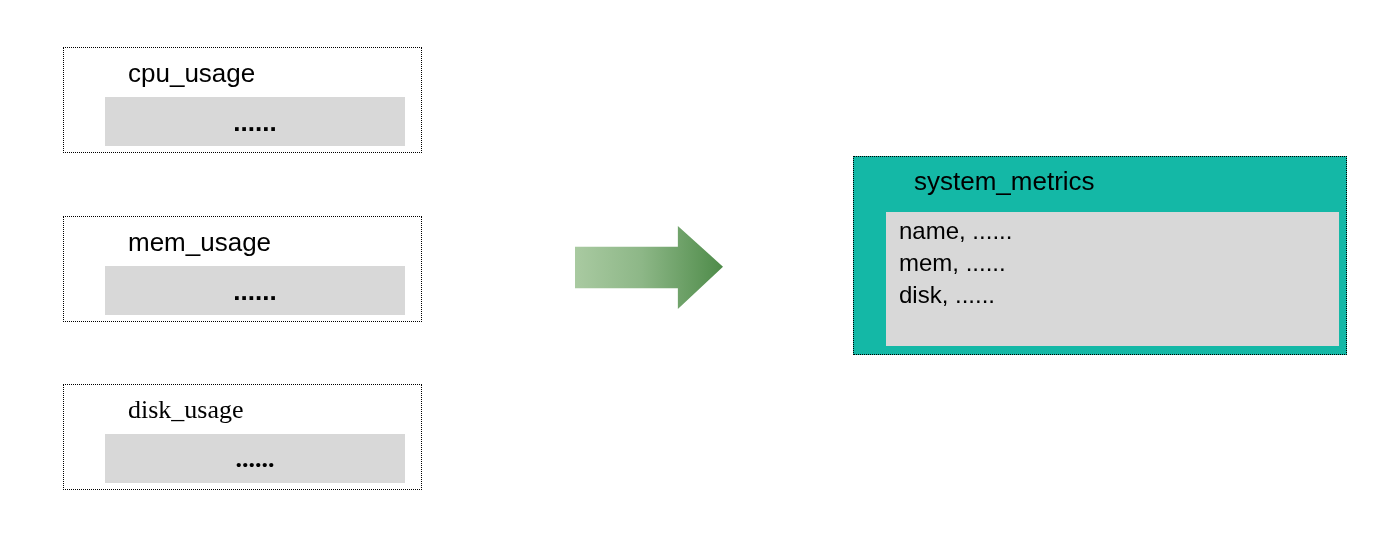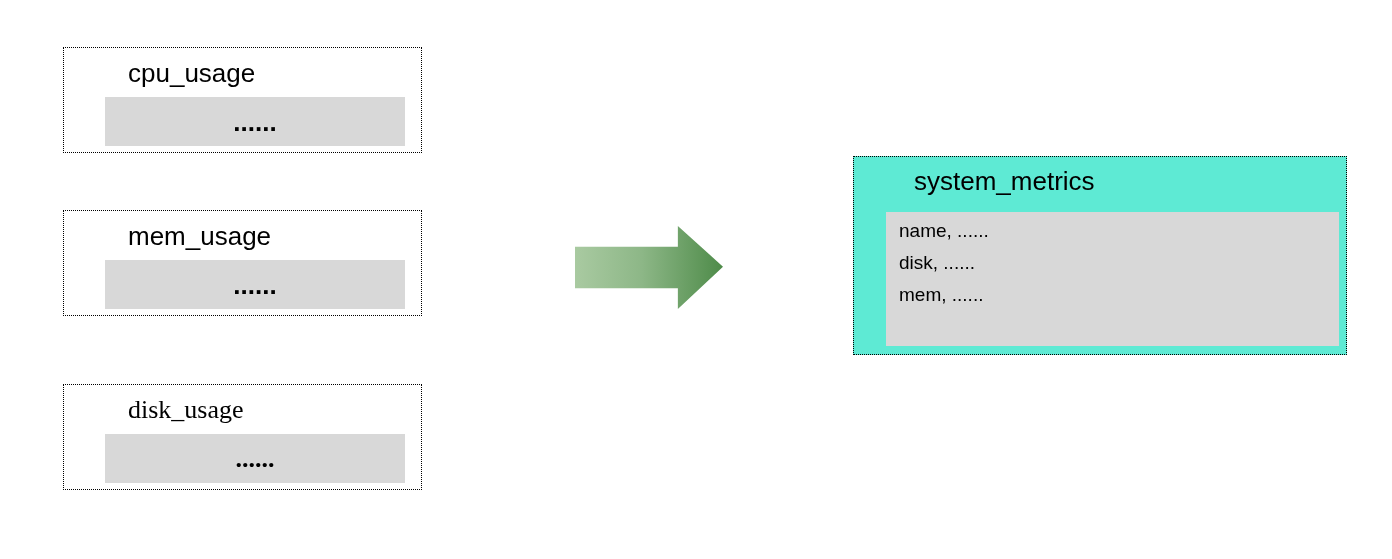--- a/index.html
+++ b/index.html
@@ -24,21 +24,21 @@
   .src-box {
     position: absolute;
     left: 63px;
     width: 359px;
     height: 106px;
     border: 1px dotted #000000;
     background: #ffffff;
     box-sizing: border-box;
   }
   .src-box.pos-0 { top: 47px; }
-  .src-box.pos-1 { top: 210px; text-decoration: underline; }
+  .src-box.pos-1 { top: 216px; text-decoration: underline; }
   .src-box.pos-2 { top: 384px; font-family: Liberation Serif, serif; }
   .box-title {
     position: absolute;
     left: 18px;
     top: 7px;
     font-size: 26px;
     line-height: 36px;
     white-space: nowrap;
     margin-left: 46px;
   }
@@ -69,39 +69,39 @@
     clip-path: polygon(0 25%, 69.5% 25%, 69.5% 0, 100% 49%, 69.5% 100%, 69.5% 75%, 0 75%);
   }
   
   .result-box {
     position: absolute;
     left: 853px;
     top: 156px;
     width: 494px;
     height: 199px;
     border: 1px dotted #000000;
-    background: #5eead4;
+    background: #14b8a6;
     box-sizing: border-box;
   }
   .result-box .box-title {
     left: 14px;
     top: 6px;
   }
   .result-bar {
     position: absolute;
     left: 32px;
     top: 55px;
     width: 453px;
     height: 134px;
     background: #d8d8d8;
     box-sizing: border-box;
     padding: 3px 0 0 13px;
   }
   .result-row {
-    font-size: 19px;
+    font-size: 24px;
     line-height: 32px;
     white-space: nowrap;
   }
 </style>
 </head>
 <body>
 
 <div class="canvas">
 
   <div class="src-box pos-0">
@@ -124,18 +124,18 @@
       <span class="dots">......</span>
     </div>
   </div>
 
   <div class="arrow"></div>
 
   <div class="result-box">
     <div class="box-title">system_metrics</div>
     <div class="result-bar">
       <div class="result-row">name, ......</div>
+      <div class="result-row">mem, ......</div>
       <div class="result-row">disk, ......</div>
-      <div class="result-row">mem, ......</div>
     </div>
   </div>
 
 </div>
 
 </body></html>

